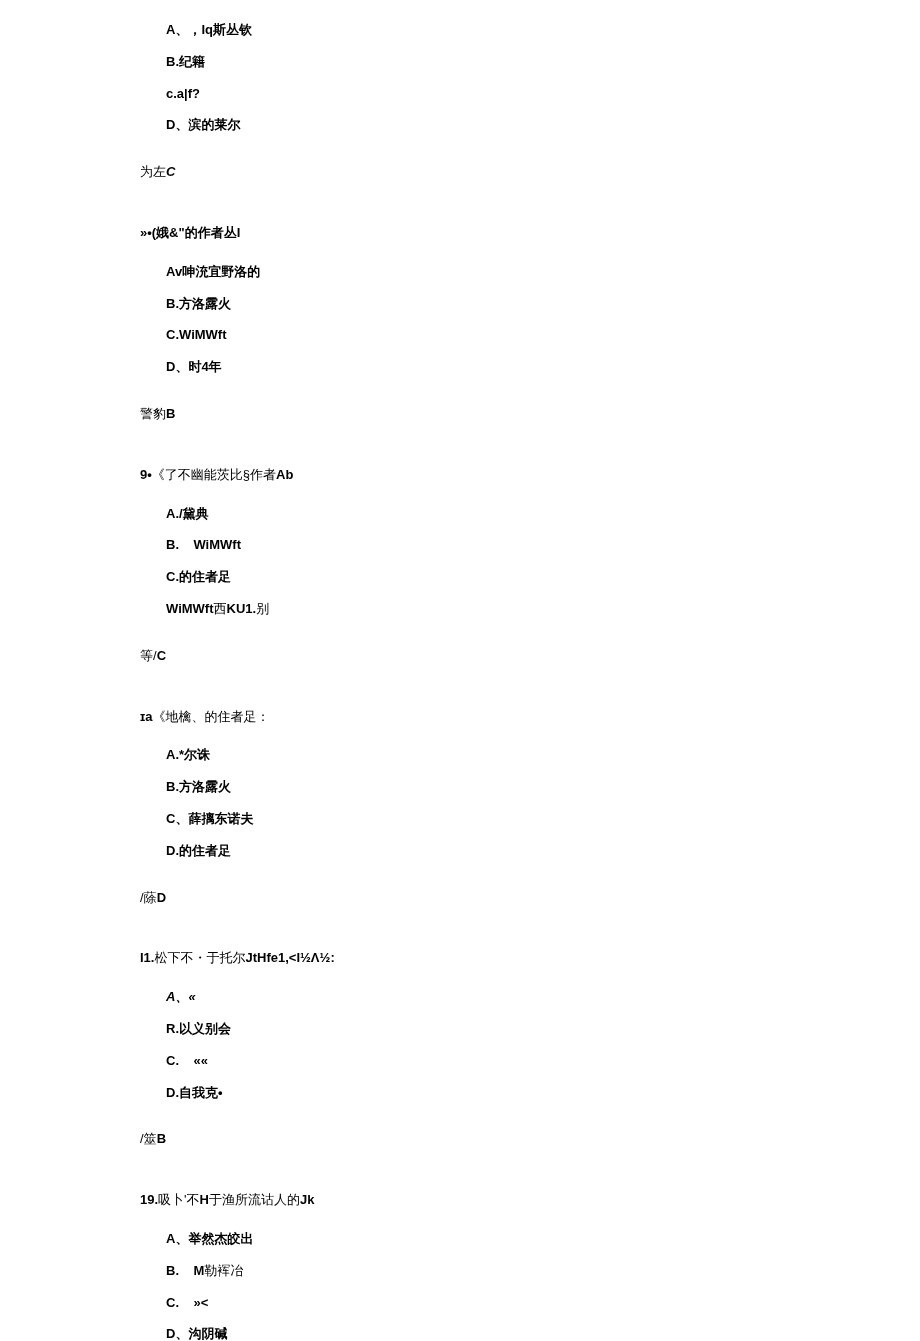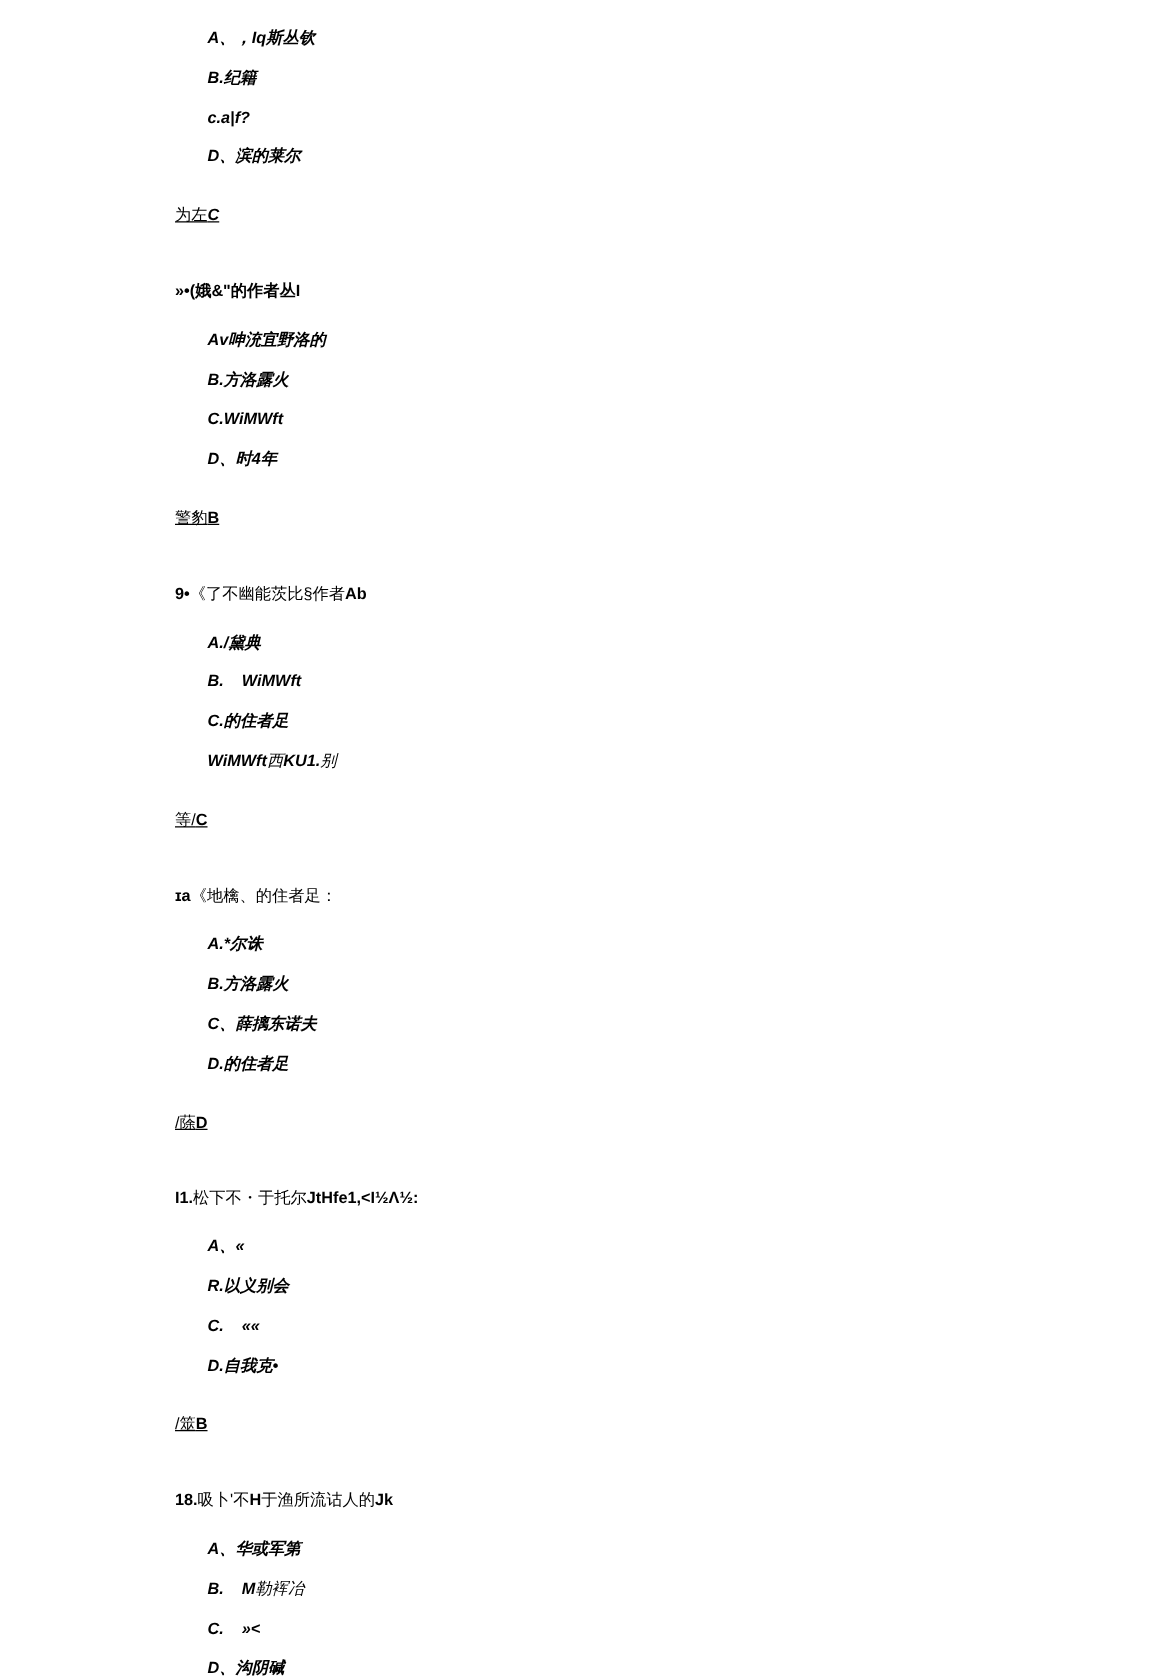--- a/index.html
+++ b/index.html
@@ -13,27 +13,25 @@
       font-size: 13px;
       line-height: 1.6;
       color: #000000;
       padding: 20px 140px 40px 140px;
       width: 920px;
     }
     .option {
       margin-left: 26px;
       margin-bottom: 11px;
       font-weight: bold;
-      font-style: italic;
     }
     .answer {
       margin-top: 26px;
       margin-bottom: 40px;
       font-weight: normal;
-      text-decoration: underline;
     }
     .answer b {
       font-weight: bold;
     }
     .answer .italic {
       font-style: italic;
       font-weight: bold;
     }
     .question {
       margin-top: 12px;
@@ -105,22 +103,22 @@
 <div class="option">R.以义别会</div>
 <div class="option">
   <span>C.</span>&nbsp;&nbsp;&nbsp;&nbsp;<span>««</span>
 </div>
 <div class="option">D.自我克•</div>
 <div class="answer">
   <span>/筮</span><b>B</b>
 </div>
 
 <div class="question">
-  <b>18.</b><span>吸卜'不</span><b>H</b><span>于渔所流诂人的</span><b>Jk</b>
+  <b>19.</b><span>吸卜'不</span><b>H</b><span>于渔所流诂人的</span><b>Jk</b>
 </div>
-<div class="option">A、华或军第</div>
+<div class="option">A、举然杰皎出</div>
 <div class="option">
   <span>B.</span>&nbsp;&nbsp;&nbsp;&nbsp;<span>M</span><span class="light">勒裈冶</span>
 </div>
 <div class="option">
   <span>C.</span>&nbsp;&nbsp;&nbsp;&nbsp;<span>»&lt;</span>
 </div>
 <div class="option">D、沟阴碱</div>
 
 </body></html>

